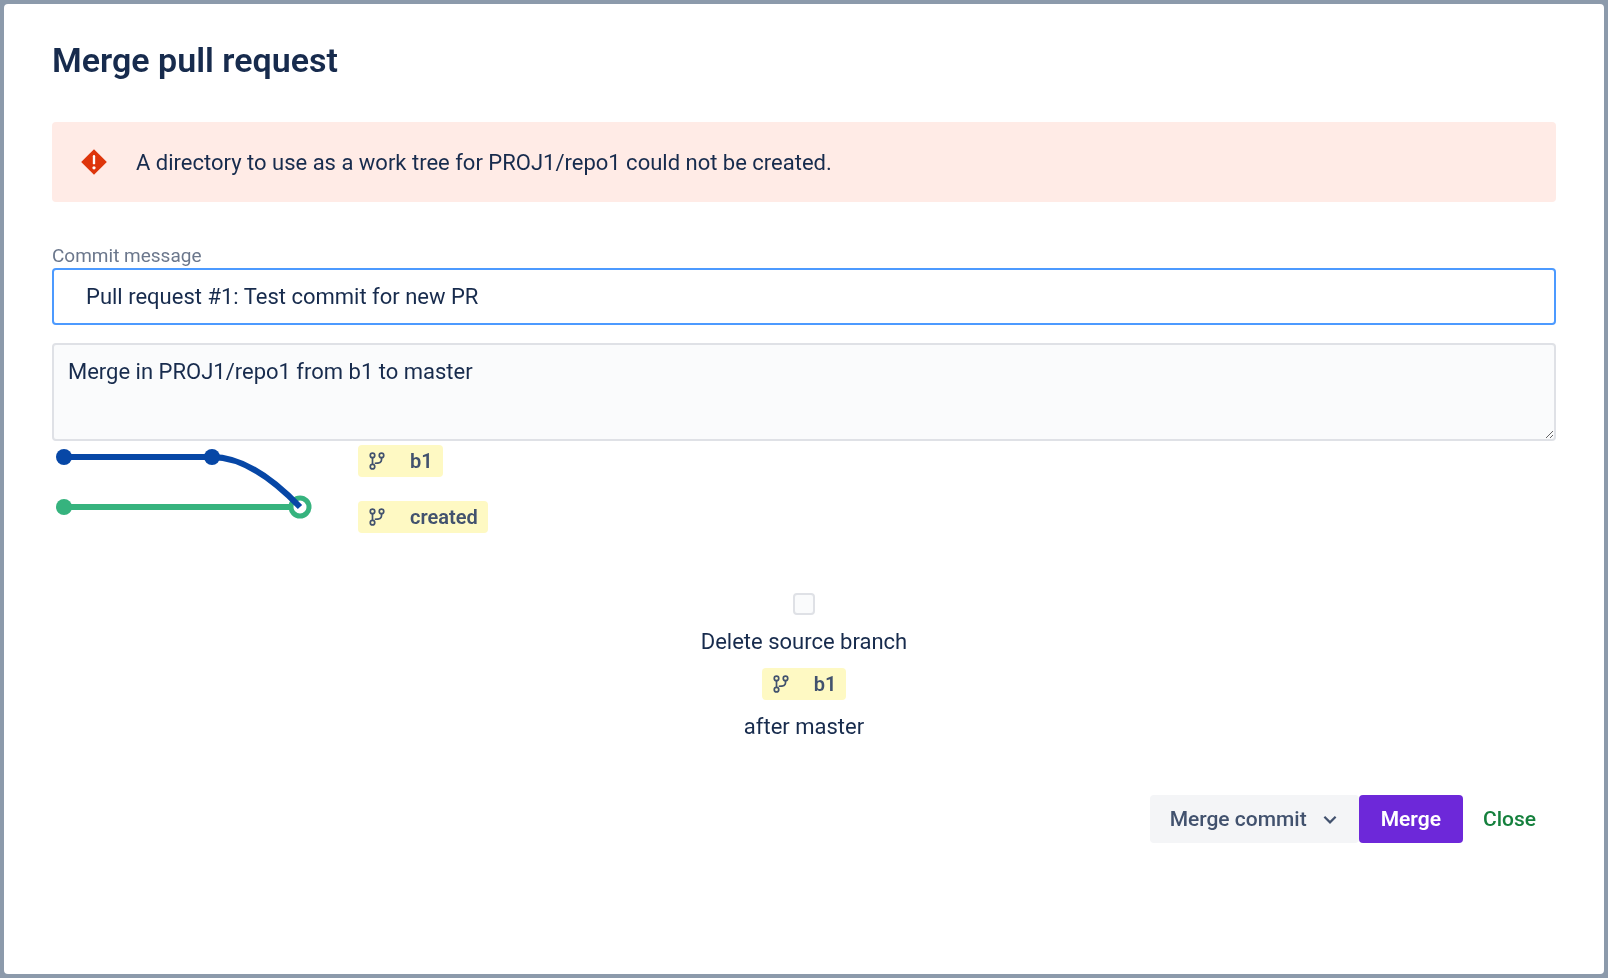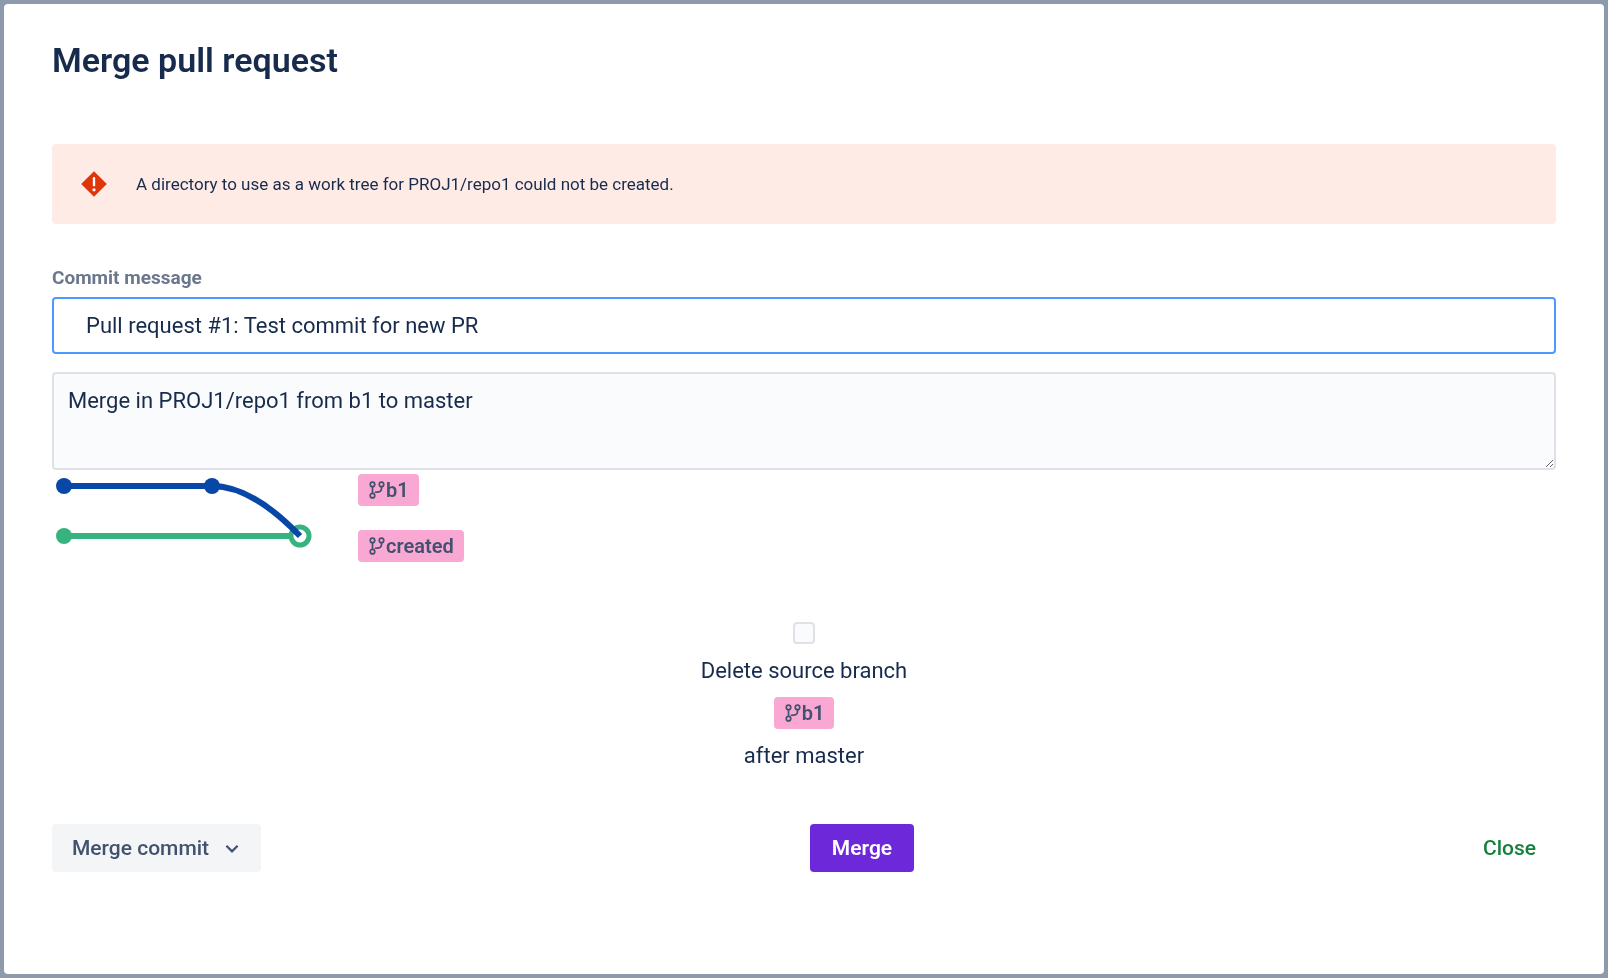--- a/index.html
+++ b/index.html
@@ -18,48 +18,48 @@
     border-radius: 4px;
     width: 100%;
     min-height: 970px;
     padding: 36px 48px 48px 48px;
     position: relative;
   }
   .modal-title {
     font-size: 34px;
     font-weight: 600;
     color: #172B4D;
-    margin-bottom: 64px;
+    margin-bottom: 42px;
   }
   .error-banner {
     background: #FFEBE6;
     border-radius: 4px;
     padding: 26px 28px;
     display: flex;
     align-items: center;
     gap: 28px;
     margin-bottom: 42px;
   }
   .error-icon {
     width: 28px;
     height: 28px;
     flex-shrink: 0;
     display: flex;
     align-items: center;
     justify-content: center;
   }
   .error-text {
-    font-size: 17px;
+    font-size: 22px;
     color: #172B4D;
   }
   .field-label {
     font-size: 19px;
-    font-weight: 700;
+    font-weight: 400;
     color: #6B778C;
-    margin-bottom: 8px;
+    margin-bottom: 1px;
     display: block;
   }
   .commit-input {
     width: 100%;
     border: 2px solid #4C9AFF;
     border-radius: 4px;
     padding: 14px 32px;
     font-size: 22px;
     color: #172B4D;
     outline: none;
@@ -91,22 +91,22 @@
     flex-shrink: 0;
   }
   .branch-labels {
     display: flex;
     flex-direction: column;
     gap: 24px;
   }
   .branch-tag {
     display: inline-flex;
     align-items: center;
-    gap: 0;
-    background: #f9a8d4;
+    gap: 24px;
+    background: #fef9c3;
     border-radius: 4px;
     padding: 4px 10px;
     font-size: 20px;
     font-weight: 600;
     color: #42526E;
     width: fit-content;
   }
   .branch-tag svg {
     width: 18px;
     height: 18px;
@@ -127,23 +127,22 @@
     border-radius: 4px;
     background: #FAFBFC;
     cursor: pointer;
     flex-shrink: 0;
   }
   .delete-row .branch-tag {
     margin: 0 4px;
   }
   .footer {
     display: flex;
-    justify-content: space-between;
-    align-items: center;
-    gap: 18px;
+    justify-content: flex-end;
+    align-items: center;
   }
   .btn {
     font-size: 21px;
     font-weight: 500;
     padding: 12px 20px;
     border-radius: 4px;
     border: none;
     cursor: pointer;
     font-family: inherit;
   }

